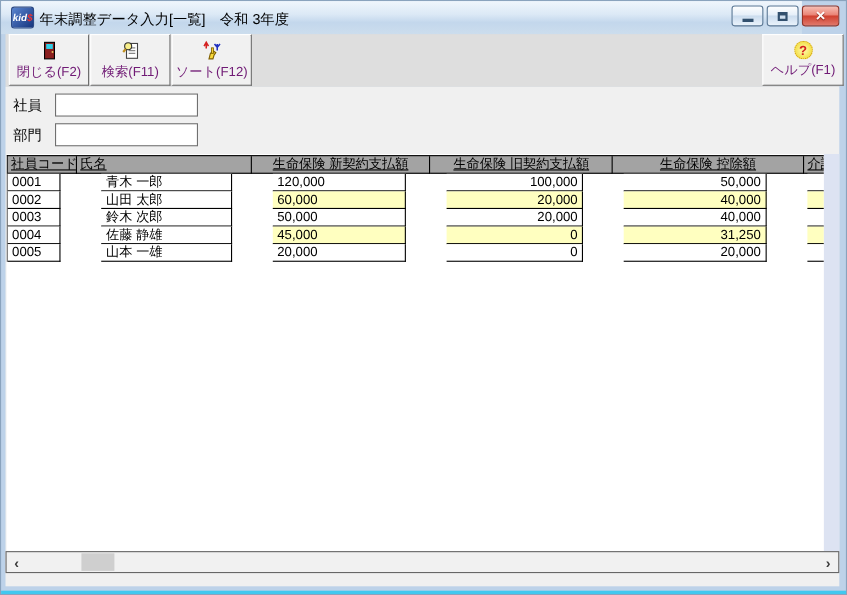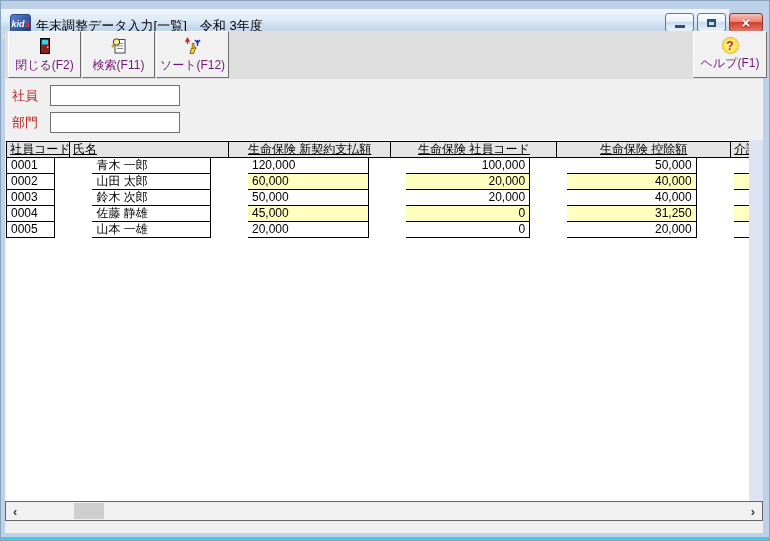--- a/index.html
+++ b/index.html
@@ -4,21 +4,21 @@
 <style>
   html,body{margin:0;padding:0;background:#d8d8d8;}
   *{box-sizing:border-box;}
   .window{
     position:relative;width:770px;height:541px;
     background:#bdd2e9;overflow:hidden;
     border:1px solid #8aa3bd;
     font-family:"Liberation Sans", sans-serif;
   }
   
-  .titlebar{position:absolute;left:0;top:8px;width:728px;height:30px;
+  .titlebar{position:absolute;left:0;top:0;width:728px;height:30px;
     background:linear-gradient(#f0f6fc,#dcE9f6 40%,#c3d7ec 65%,#ccdded);}
   .app-icon{position:absolute;left:9px;top:5px;width:21px;height:20px;
     background:linear-gradient(135deg,#5a85d0,#16357e);
     border:1px solid #2c4a86;border-radius:3px;
     color:#fff;font-style:italic;font-weight:bold;font-size:9px;
     display:flex;align-items:center;justify-content:center;letter-spacing:0;}
   .app-icon i{color:#e33;font-style:italic;}
   .win-title{position:absolute;left:35px;top:8px;font-size:13px;color:#000;white-space:nowrap;}
   .win-btn{position:absolute;top:4px;height:19px;border-radius:3px;
     border:1px solid #5e7astroke;border:1px solid #5e7a96;
@@ -44,29 +44,29 @@
   .help-icon{width:17px;height:17px;border-radius:50%;
     background:radial-gradient(#fbf28c 30%,#f1d62e 90%);
     border:1px dotted #cf9c1d;
     color:#d41f1f;font-weight:bold;font-size:12px;
     display:flex;align-items:center;justify-content:center;}
   
   .client{position:absolute;left:4px;top:78px;width:758px;height:454px;background:#f0f0f0;}
   .field{position:absolute;left:7px;height:21px;display:flex;align-items:center;}
   .field.emp{top:6px;}
   .field.dep{top:33px;}
-  .flabel{font-size:13px;color:#b91c1c;width:34px;font-family:Liberation Mono, monospace;}
+  .flabel{font-size:13px;color:#000000;width:34px;font-family:Liberation Mono, monospace;}
   .finput{position:absolute;left:38px;top:0;width:130px;height:21px;
     border:1px solid #707070;background:#fff;font-size:12px;padding:0 3px;
     font-family:inherit;}
   
   .panel{position:absolute;left:1px;top:61px;width:743px;height:361px;background:#fff;overflow:hidden;}
   .panel-right{position:absolute;left:744px;top:61px;width:14px;height:361px;background:#dde3f2;}
   .grid{position:absolute;left:0;top:1px;width:743px;}
-  .thead{display:flex;height:17px;border-top:1px solid #000;border-left:1px solid #000;background:#e5e5e5;}
+  .thead{display:flex;height:17px;border-top:1px solid #000;border-left:1px solid #000;background:#a3a3a3;}
   .th{border-right:1px solid #000;border-bottom:1px solid #000;
     font-size:12px;display:flex;align-items:center;padding:0 3px;
     overflow:hidden;white-space:nowrap;}
   .th span{text-decoration:underline;}
   .th.c2,.th.c3,.th.c4{justify-content:center;}
   .tr{display:flex;height:16px;border-left:1px solid #000;gap:37px;}
   .td{border-right:1px solid #000;border-bottom:1px solid #000;
     font-size:12px;line-height:14px;padding:0 4px;overflow:hidden;white-space:nowrap;background:#fff;}
   .td.hl{background:var(--hl,#ffffc0);}
   .c0{width:63px;}
@@ -167,21 +167,21 @@
             <div class="th c0">
               <span>社員コード</span>
             </div>
             <div class="th c1">
               <span>氏名</span>
             </div>
             <div class="th c2">
               <span>生命保険 新契約支払額</span>
             </div>
             <div class="th c3">
-              <span>生命保険 社員コード</span>
+              <span>生命保険 旧契約支払額</span>
             </div>
             <div class="th c4">
               <span>生命保険 控除額</span>
             </div>
             <div class="th c5">
               <span>介護</span>
             </div>
           </div>
         <div id="table-body">
             <div class="tr">

